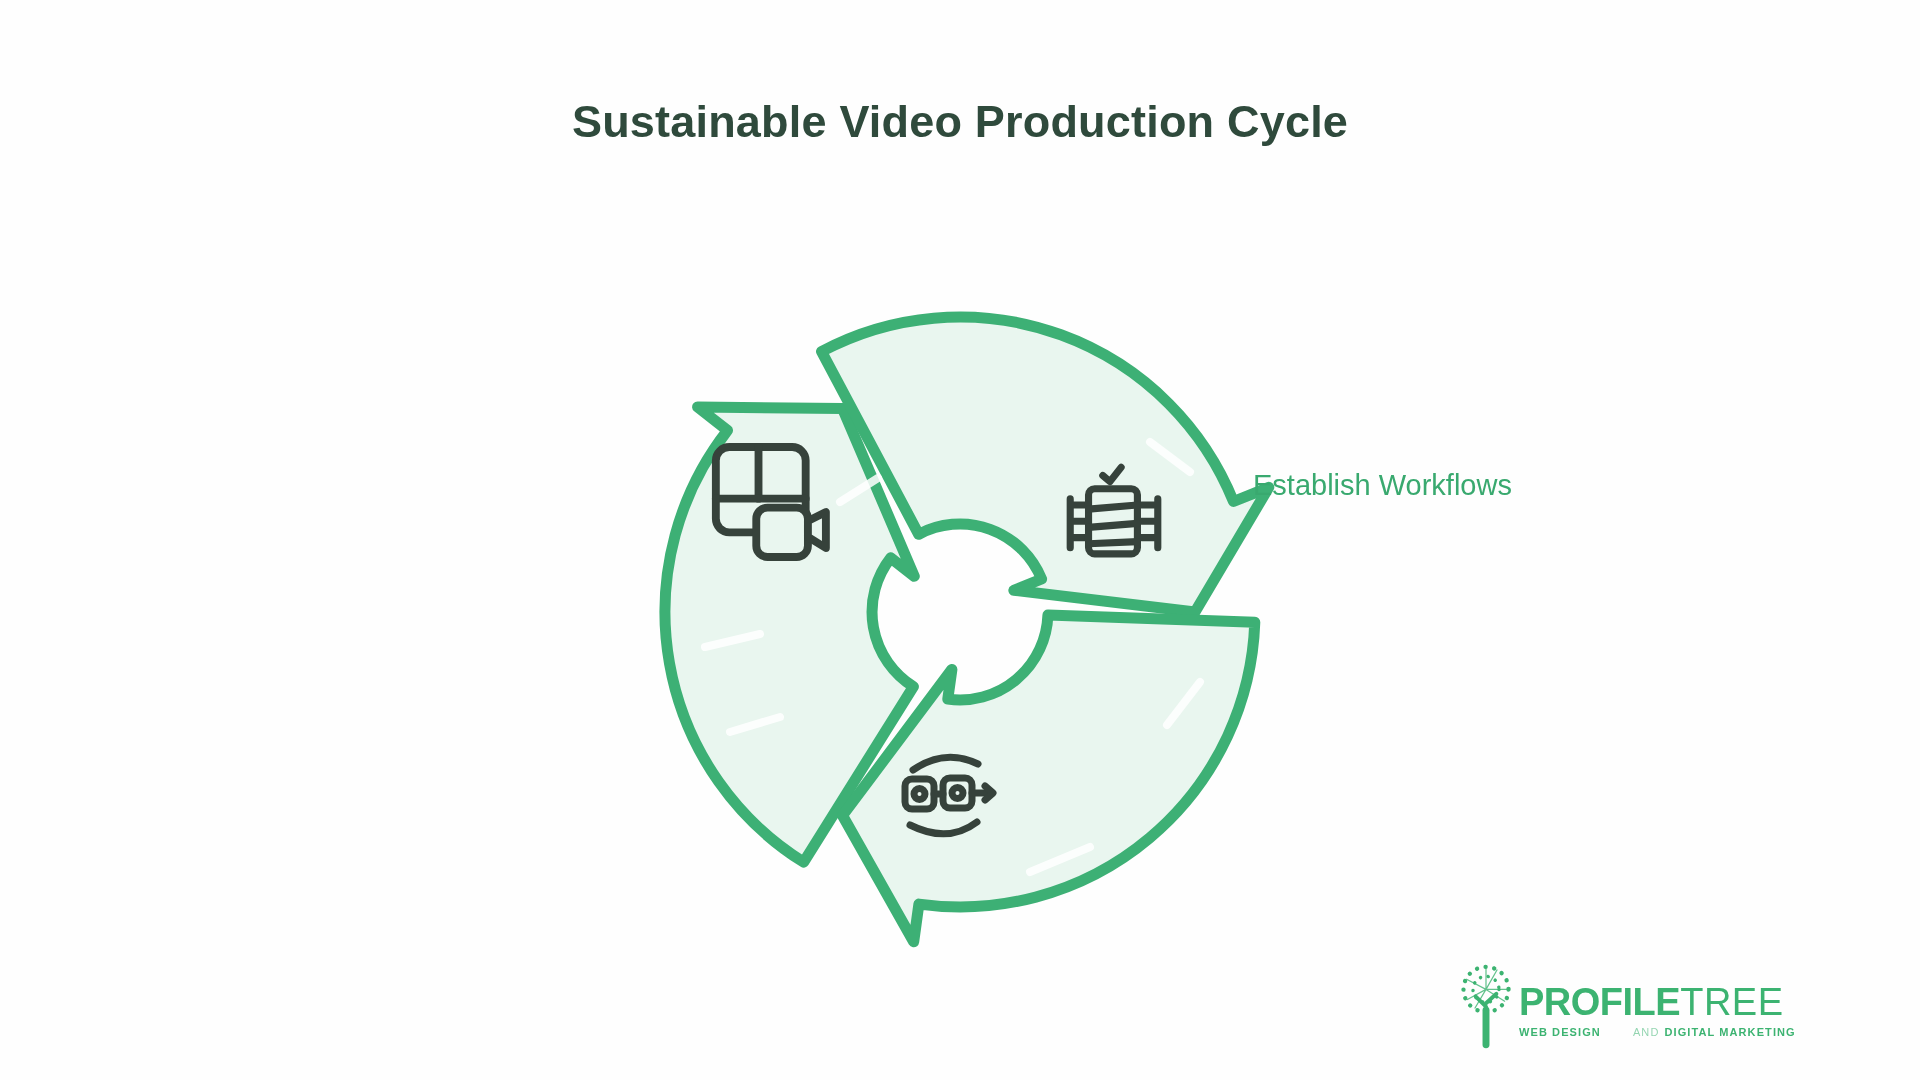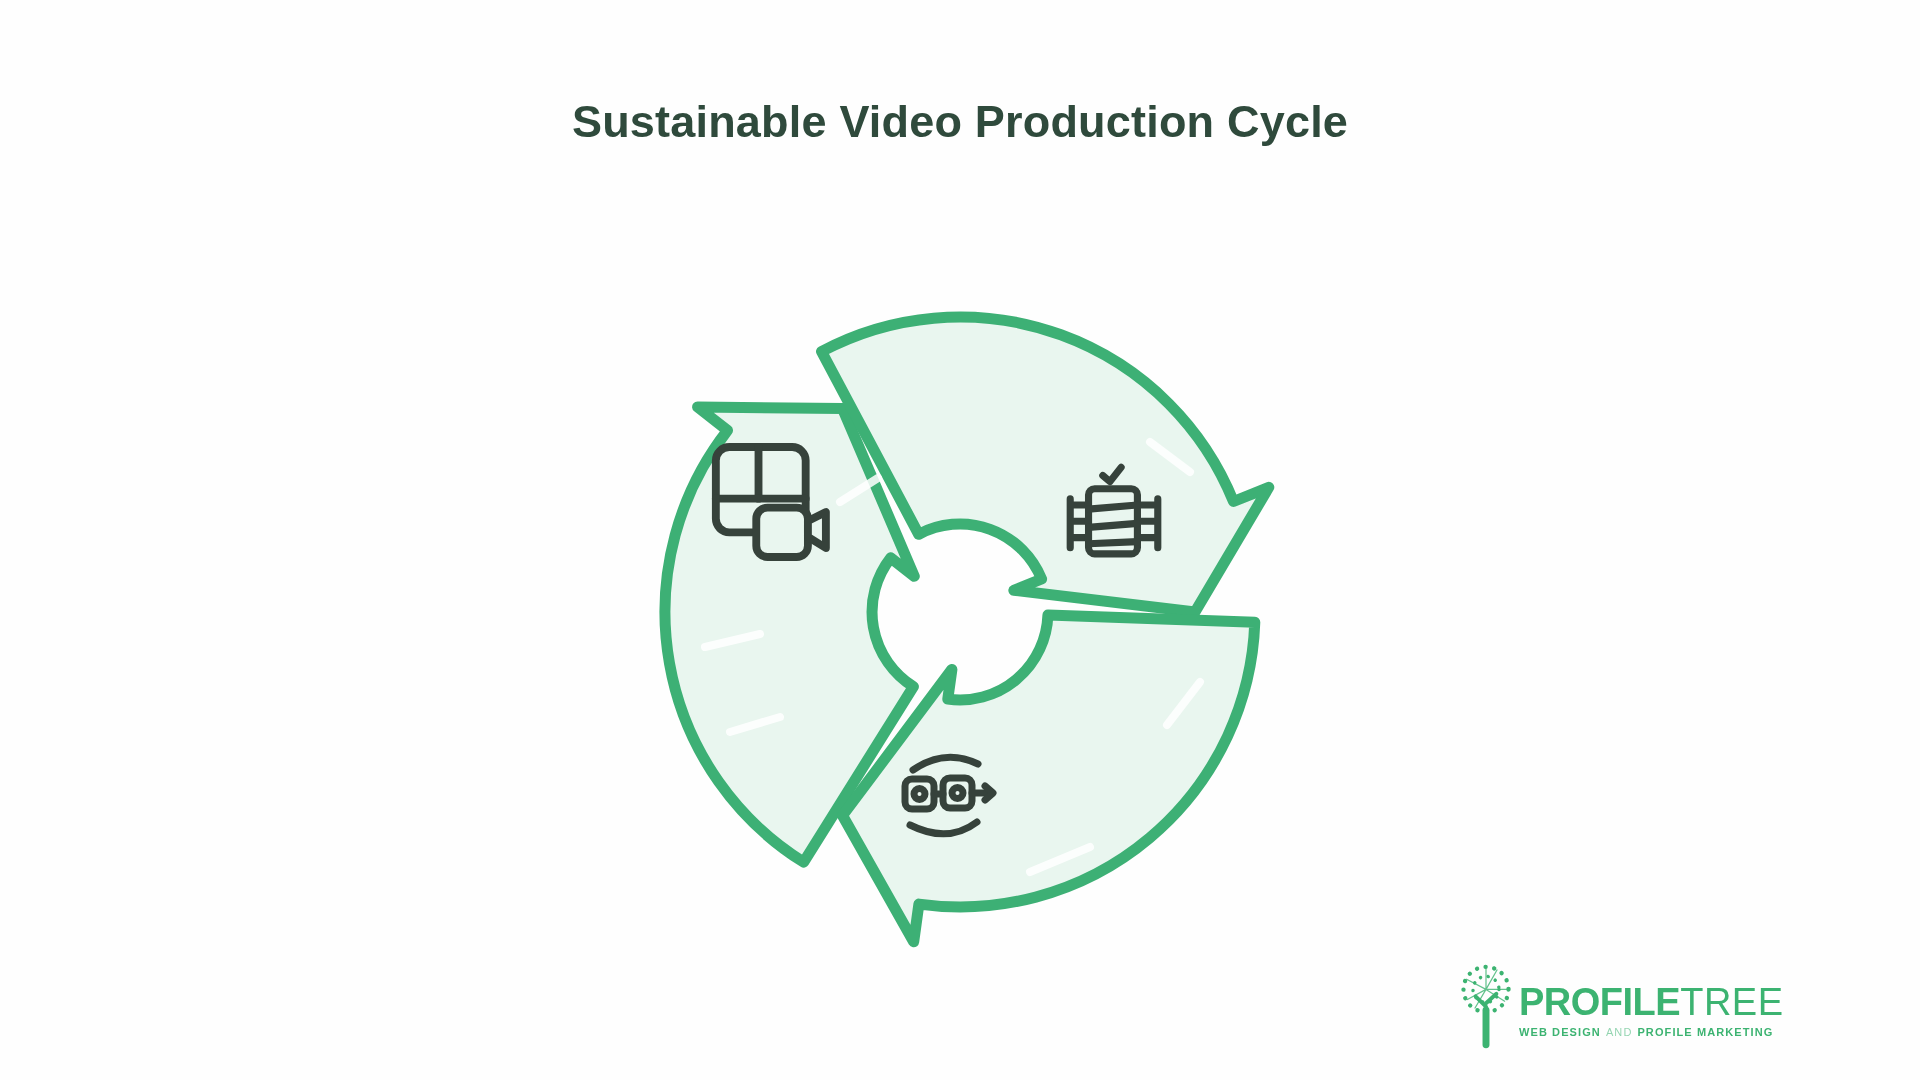--- a/index.html
+++ b/index.html
@@ -97,21 +97,21 @@
   .logo-tagline{
     margin-top:5px;
     display:flex;
     gap:5px;
     font-size:11px;
     letter-spacing:1.1px;
     color:var(--logo-color);
     white-space:nowrap;
   }
   .tag-b{font-weight:700;}
-  .tag-l{font-weight:400;opacity:.55;}
+  .tag-l{font-weight:400;opacity:.55;margin-left:27px;}
 </style>
 </head>
 <body>
 
 <div class="page">
 
   <h1 class="title">Sustainable Video Production Cycle</h1>
 
   <div class="diagram">
 
@@ -156,20 +156,21 @@
       <rect x="12" y="36" width="29" height="30" rx="7"></rect>
       <rect x="50" y="35" width="29" height="30" rx="7"></rect>
       <circle cx="26.5" cy="51" r="5.5" stroke-width="5.5"></circle>
       <circle cx="64.5" cy="50" r="5.5" stroke-width="5.5"></circle>
       <line x1="41" y1="51" x2="50" y2="51"></line>
       <line x1="79" y1="50" x2="99" y2="50"></line>
       <polyline points="92,43 100,50 92,57"></polyline>
     </svg>
   </div>
 
+  <div class="step-label label-right">Establish Workflows</div>
 
   <div class="logo">
     <svg class="tree-icon" viewBox="0 0 60 100" aria-hidden="true">
       <g stroke="#3CB371" fill="none">
         <circle cx="30" cy="32" r="26" stroke-width="5" stroke-linecap="round" stroke-dasharray="0.1 10"></circle>
         <circle cx="30" cy="32" r="15" stroke-width="4" stroke-linecap="round" stroke-dasharray="0.1 9"></circle>
         <g stroke-width="1.4" opacity="0.8">
           <path d="M30,32 L56,32 M30,32 L43,9 M30,32 L7,20 M30,32 L17,54 M30,32 L52,46 M30,32 L30,6 M30,32 L8,44"></path>
         </g>
         <g stroke-linecap="round">
@@ -177,18 +178,18 @@
           <path d="M30,52 L18,40" stroke-width="4.5"></path>
           <path d="M30,48 L42,37" stroke-width="4.5"></path>
         </g>
       </g>
     </svg>
     <div class="logo-text">
       <div class="logo-name"><span class="bold">PROFILE</span><span class="thin">TREE</span></div>
       <div class="logo-tagline">
         <span class="tag-b">WEB DESIGN</span>
         <span class="tag-l">AND</span>
-        <span class="tag-b">PROFILE MARKETING</span>
+        <span class="tag-b">DIGITAL MARKETING</span>
       </div>
     </div>
   </div>
 
 </div>
 
 </body></html>

